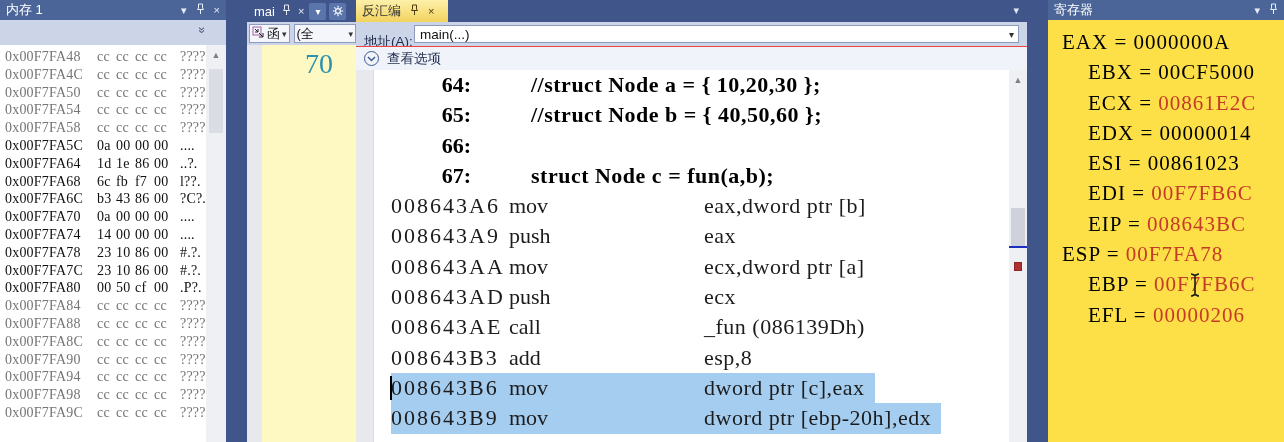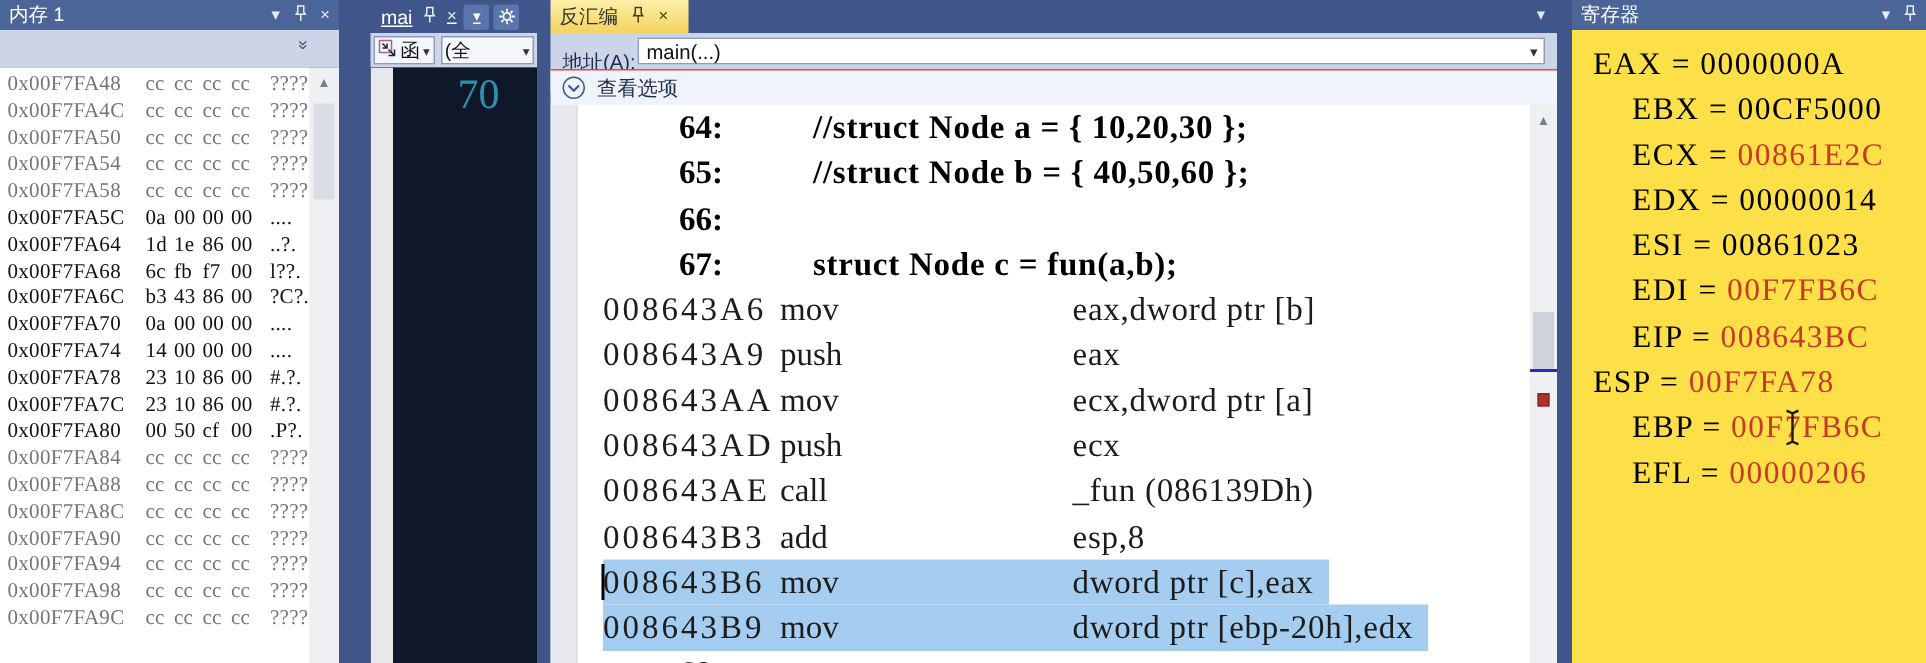--- a/index.html
+++ b/index.html
@@ -24,31 +24,31 @@
   .mrow{height:17.8px;line-height:17.8px;font-size:14px;letter-spacing:.2px;white-space:nowrap;color:#101010;}
   .mrow.muted{color:#757575;}
   .maddr{display:inline-block;width:92px;}
   .mbyte{display:inline-block;width:19px;}
   .mascii{display:inline-block;margin-left:7px;}
   .mem-scroll{position:absolute;left:206px;width:20px;top:45px;bottom:0;background:var(--track);}
   .scroll-up{position:absolute;top:6px;left:0;right:0;text-align:center;color:#7b7f8a;font-size:9px;line-height:1;}
   .mem-thumb{position:absolute;left:3px;right:3px;top:24px;height:64px;background:#dadde3;}
   
   #editor-panel{left:247px;width:111px;}
-  .ed-tabstrip{position:absolute;left:0;right:0;top:0;height:22px;color:#fff;font-size:13px;display:flex;align-items:center;text-decoration:underline;}
+  .ed-tabstrip{position:absolute;left:0;right:0;top:0;height:22px;color:#fff;font-size:13px;display:flex;align-items:center;}
   .ed-tab{display:flex;align-items:center;padding:0 2px 0 7px;gap:7px;height:22px;}
   .sq-btn{width:17px;height:17px;background:#5a74ac;border-radius:2px;color:#fff;display:flex;align-items:center;justify-content:center;font-size:10px;margin-left:3px;}
   .ed-toolbar{position:absolute;left:0;right:0;top:22px;height:23px;background:var(--toolbar);display:flex;align-items:center;gap:4px;padding:0 2px;}
   .combo-chip{height:19px;background:#f4f6fb;border:1px solid #8e9bbc;display:flex;align-items:center;font-size:13px;color:#111;padding:0 2px;gap:2px;overflow:hidden;white-space:nowrap;}
   .combo-chip .arr{font-size:9px;color:#333;}
-  .ed-body{position:absolute;left:0;right:0;top:45px;bottom:0;background:#0f172a;overflow:hidden;}
+  .ed-body{position:absolute;left:0;right:0;top:45px;bottom:0;background:#fef9c3;overflow:hidden;}
   .ed-gutter{position:absolute;left:0;top:0;bottom:0;width:15px;background:var(--gutter);}
   .line-number{position:absolute;left:0;top:3px;width:86px;text-align:right;font-size:28px;color:var(--line-teal);}
   
-  #disasm-panel{left:367px;width:671px;padding-left:38px;}
+  #disasm-panel{left:356px;width:671px;padding-left:38px;}
   .dis-tabstrip{position:absolute;left:0;right:0;top:0;height:22px;}
   .dis-tab{position:absolute;left:0;top:0;height:22px;width:92px;background:linear-gradient(#fdf0a9,var(--tab-active));
     color:#333;font-size:13px;display:flex;align-items:center;gap:8px;padding:0 6px;}
   .dis-tab .tb-ic{color:#4a3c10;margin-left:1px;}
   .strip-chevron{position:absolute;right:8px;top:5px;color:#dfe5f2;font-size:11px;line-height:1;}
   .addr-row{position:absolute;left:0;right:0;top:22px;height:40px;background:var(--toolbar);display:flex;align-items:center;font-size:13.5px;color:#1f2b4d;}
   .addr-label{margin-left:8px;}
   .addr-combo{position:absolute;left:58px;right:8px;top:3px;height:18px;background:#fff;border:1px solid #8e9bbc;
     font-size:13.5px;color:#111;display:flex;align-items:center;padding-left:5px;}
   .addr-combo .arr{position:absolute;right:4px;top:3px;font-size:10px;color:#333;}

